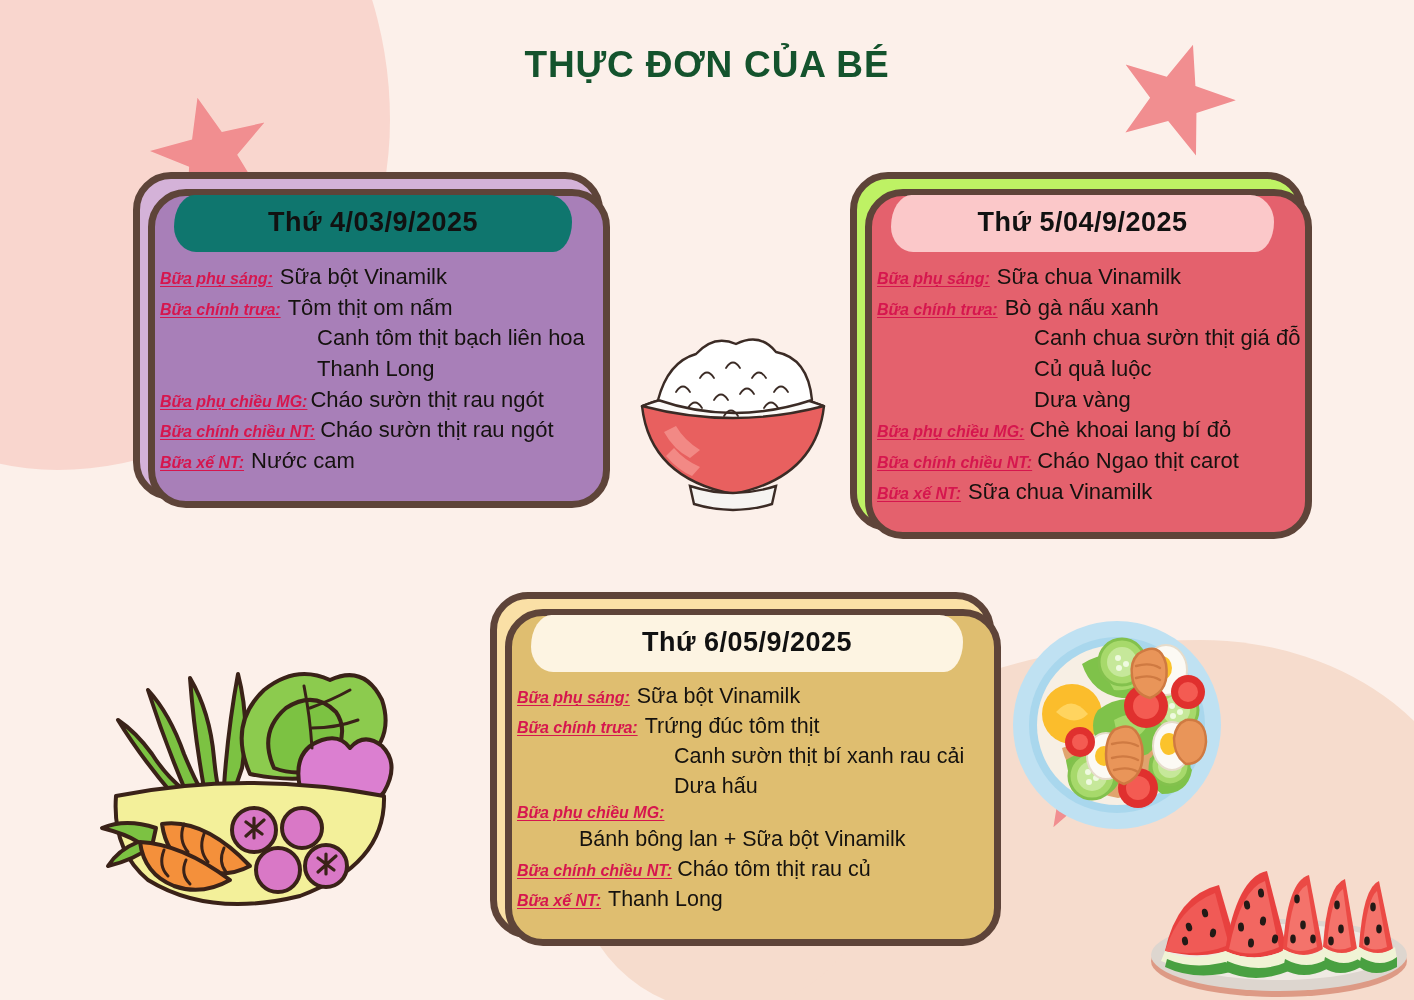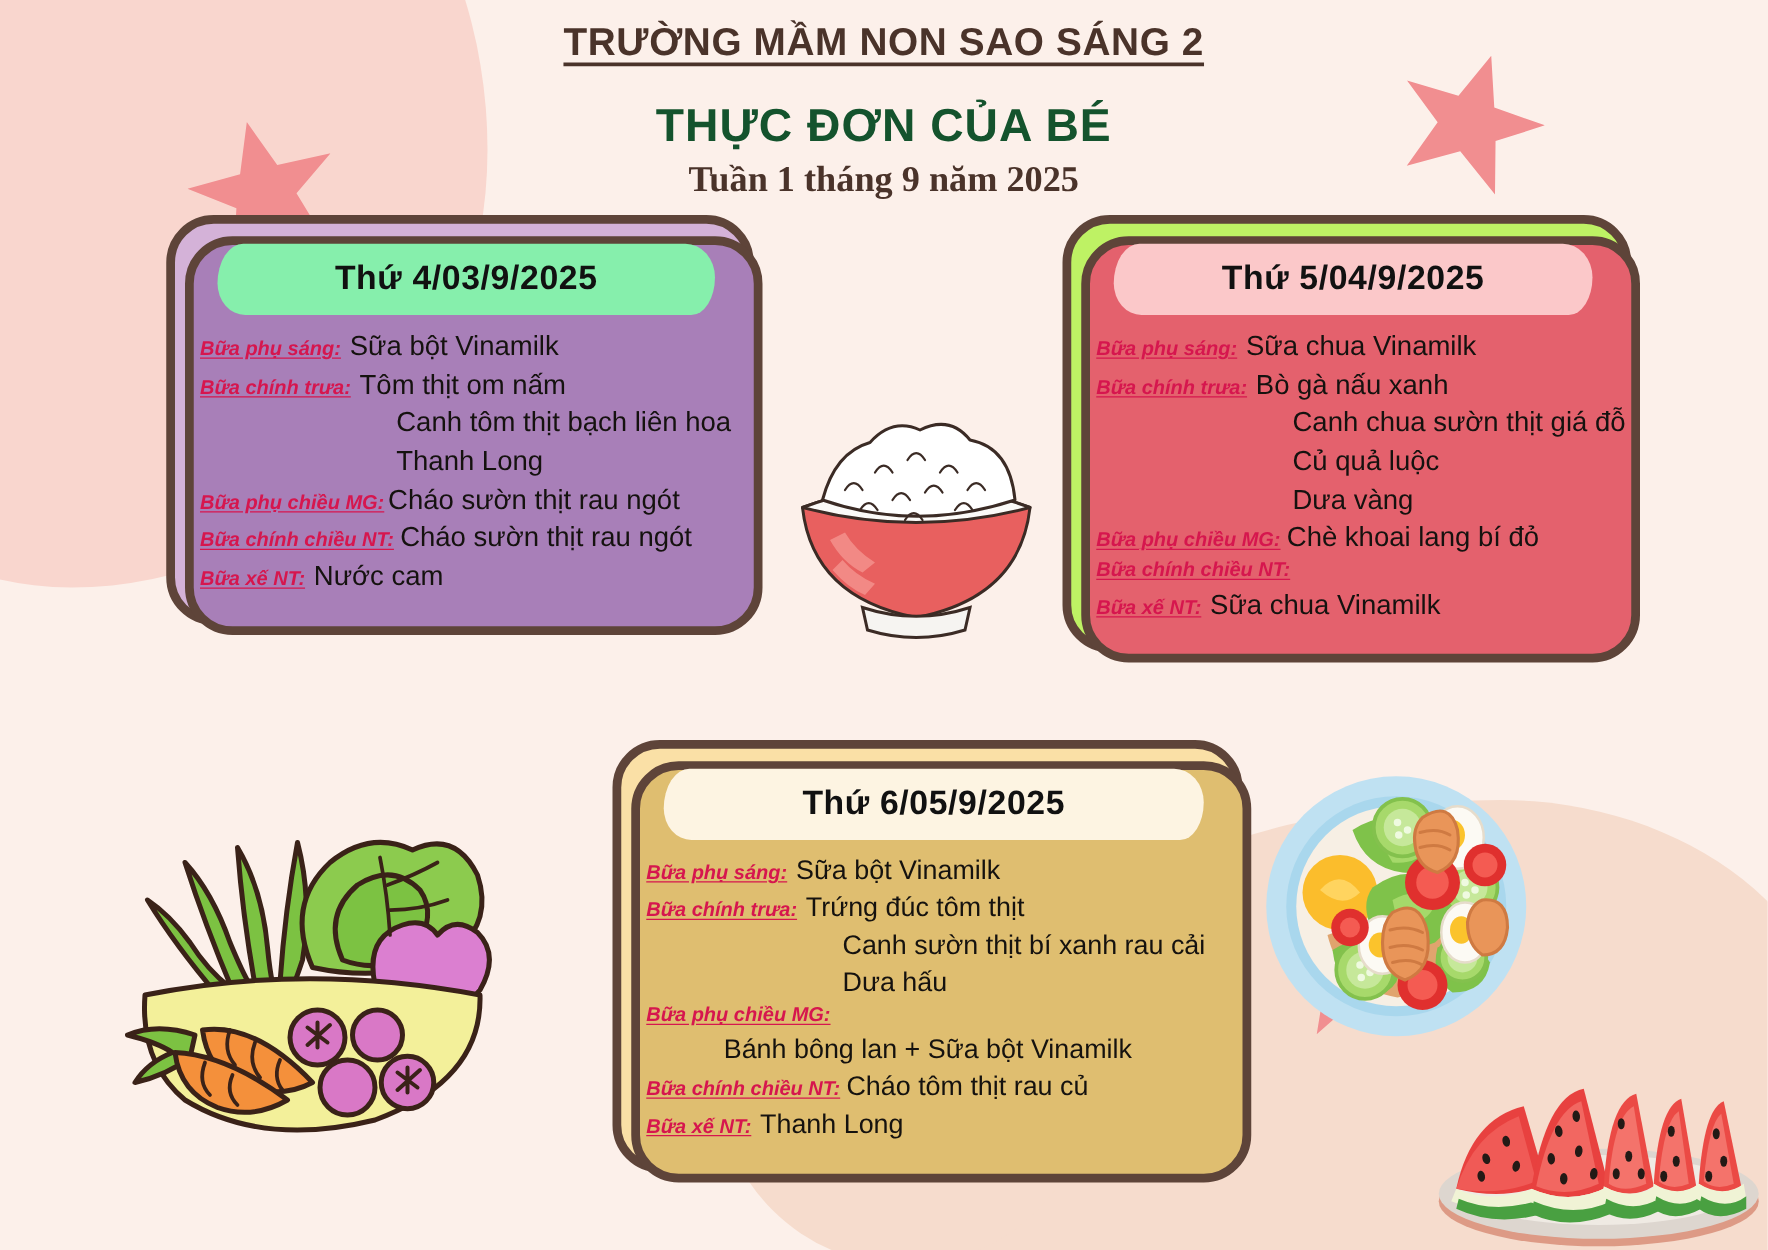--- a/index.html
+++ b/index.html
@@ -130,21 +130,21 @@
     margin-left:7px;
     white-space:nowrap;
   }
 
   
   #card-thu4{
     left:133px; top:172px; width:470px;
     background:#D4B2D8;
   }
   #card-thu4:before{ background:#A87FB8; }
-  #card-thu4 .card-banner{ background:#86efac; }
+  #card-thu4 .card-banner{ background:#0f766e; }
 
   #card-thu5{
     left:850px; top:172px; width:455px;
     background:#bef264;
   }
   #card-thu5:before{ background:#E4616D; }
   #card-thu5 .card-banner{ background:#FBC8C9; }
 
   #card-thu6{
     left:490px; top:592px; width:504px;
@@ -172,23 +172,21 @@
 
 <div class="bg-layer">
   <div class="blob-left"></div>
   <div class="blob-bottom-right"></div>
   <div class="star s1"></div>
   <div class="star s2"></div>
   <div class="star s3"></div>
 </div>
 
 <div class="header">
-  <div class="school-name">TRƯỜNG MẦM NON SAO SÁNG 2</div>
   <div class="menu-title">THỰC ĐƠN CỦA BÉ</div>
-  <div class="week-line">Tuần 1 tháng 9 năm 2025</div>
 </div>
 
 <div class="card" id="card-thu4">
   <div class="card-banner">
     <span class="banner-text">Thứ 4/03/9/2025</span>
   </div>
   <div class="rows">
     <div class="row">
         <span class="lbl">Bữa phụ sáng:</span>
         <span class="val">Sữa bột Vinamilk</span>
@@ -244,20 +242,21 @@
     <div class="row">
         <span class="lbl" style="min-width:150px"></span>
         <span class="val">Dưa vàng</span>
       </div>
     <div class="row">
         <span class="lbl">Bữa phụ chiều MG:</span>
         <span class="val" style="margin-left:5px">Chè khoai lang bí đỏ</span>
       </div>
     <div class="row">
         <span class="lbl">Bữa chính chiều NT:</span>
+        <span class="val" style="margin-left:5px">Cháo Ngao thịt carot</span>
       </div>
     <div class="row">
         <span class="lbl">Bữa xế NT:</span>
         <span class="val">Sữa chua Vinamilk</span>
       </div>
   </div>
 </div>
 
 <div class="card" id="card-thu6">
   <div class="card-banner">

